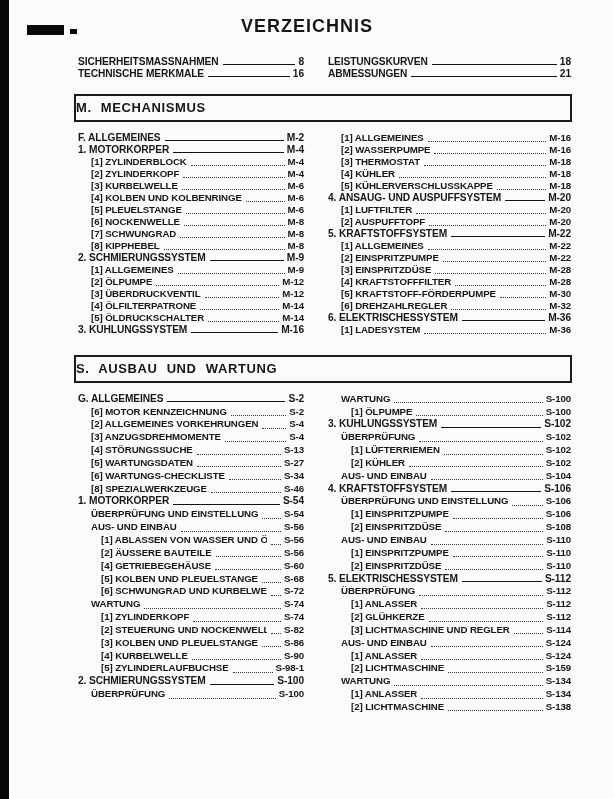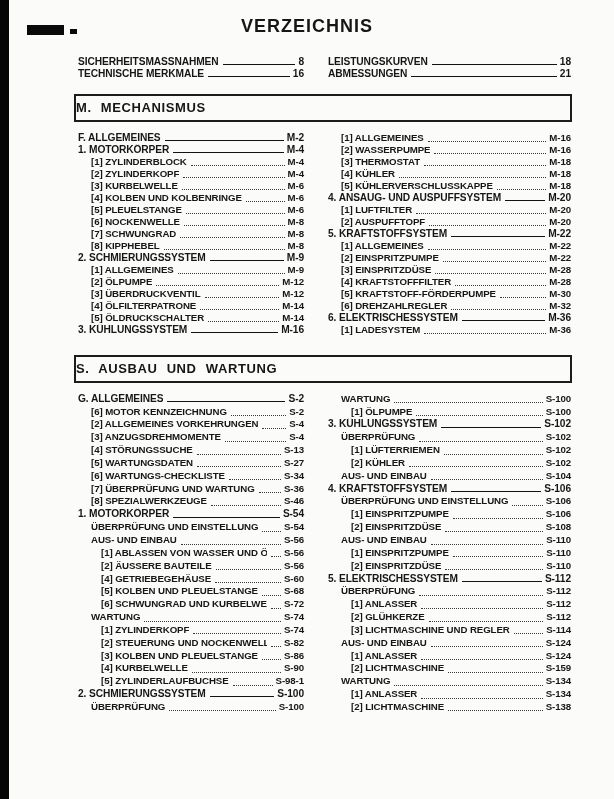--- a/index.html
+++ b/index.html
@@ -327,25 +327,20 @@
           <span class="lbl">[5] WARTUNGSDATEN</span>
           <span class="leader dotted"></span>
           <span class="pg">S-27</span>
         </div>
         <div class="row lvl1">
           <span class="lbl">[6] WARTUNGS-CHECKLISTE</span>
           <span class="leader dotted"></span>
           <span class="pg">S-34</span>
         </div>
         <div class="row lvl1">
-          <span class="lbl">[7] ÜBERPRÜFUNG UND WARTUNG</span>
-          <span class="leader dotted"></span>
-          <span class="pg">S-36</span>
-        </div>
-        <div class="row lvl1">
           <span class="lbl">[8] SPEZIALWERKZEUGE</span>
           <span class="leader dotted"></span>
           <span class="pg">S-46</span>
         </div>
         <div class="row lvl0 main">
           <span class="lbl">1. MOTORKÖRPER</span>
           <span class="leader solid"></span>
           <span class="pg">S-54</span>
         </div>
         <div class="row lvl1">

